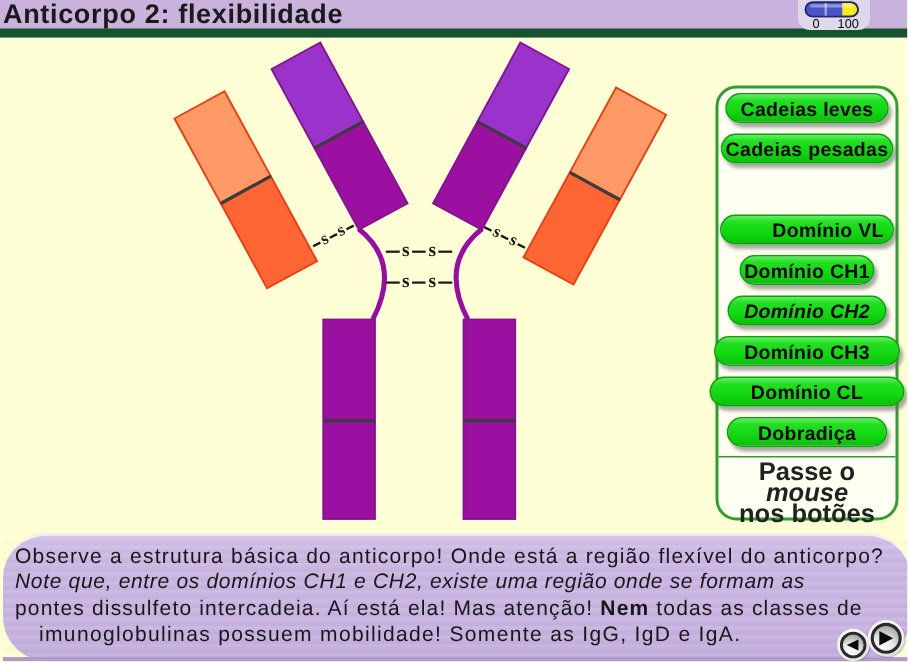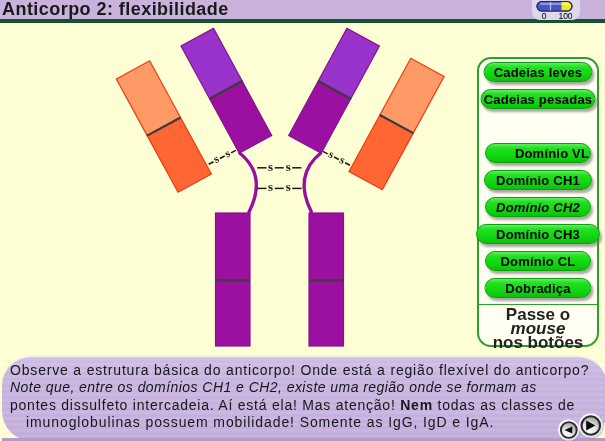--- a/index.html
+++ b/index.html
@@ -1,19 +1,19 @@
 <!DOCTYPE html>
 <html><head>
 <meta charset="utf-8">
 <style>
 html,body{margin:0;padding:0;}
 #stage{position:relative;width:605px;height:441px;background:#FFFFD5;overflow:hidden;
   font-family:"Liberation Sans",sans-serif;}
 #titlebar{position:absolute;left:0;top:0;width:605px;height:19px;background:#C9B3DD;
-  border-bottom:4px solid #14532d;}
+  border-bottom:6px solid #14532d;}
 #titlebar span{position:absolute;left:2px;top:-1px;font-size:18px;font-weight:bold;
   color:#1A1A1A;letter-spacing:0.45px;white-space:nowrap;}
 #diagram{position:absolute;left:0;top:0;}
 #panel{position:absolute;left:477px;top:57px;width:118px;height:286px;
   background:#FFFFF2;border:2px solid #2E9F2E;border-radius:14px;}
 .btn{position:absolute;left:50%;transform:translateX(-50%);height:20px;border-radius:10px;
   background:linear-gradient(180deg,#62EE62 0%,#22E022 22%,#10D810 62%,#0DC00D 100%);
   border:1px solid #0CA00C;box-shadow:2px 3px 2.5px rgba(110,110,110,0.6);
   color:#000;font-weight:bold;font-size:13px;text-align:center;line-height:19px;
   letter-spacing:0.2px;white-space:nowrap;box-sizing:border-box;}
@@ -121,25 +121,25 @@
     <line x1="25.5" y1="1.5" x2="25.5" y2="11" stroke="#A9AFE4" stroke-width="1.4"></line>
     <rect x="12" y="1.5" width="35" height="9.5" rx="4.75" fill="none" stroke="#22266A" stroke-width="1.1"></rect>
     <rect x="15" y="2.8" width="29" height="2.2" rx="1.1" fill="rgba(255,255,255,0.38)"></rect>
     <text x="19" y="18.7" font-family="Liberation Sans,sans-serif" font-size="8.5" fill="#000" text-anchor="middle">0</text>
     <text x="40.5" y="18.7" font-family="Liberation Sans,sans-serif" font-size="8.5" fill="#000" text-anchor="middle">100</text>
   </svg>
 
   <div id="panel">
     <div class="btn" style="top:2.5px;width:109px;">Cadeias leves</div>
     <div class="btn" style="top:29.6px;width:115px;">Cadeias pesadas</div>
-    <div class="btn" style="top:83.8px;width:106px;padding-left:28px;">Domínio VL</div>
-    <div class="btn" style="top:110.9px;width:108px;">Domínio CH1</div>
+    <div class="btn" style="top:83.8px;width:116px;padding-left:28px;">Domínio VL</div>
+    <div class="btn" style="top:110.9px;width:90px;">Domínio CH1</div>
     <div class="btn" style="top:138px;width:106px;font-style:italic;">Domínio CH2</div>
     <div class="btn" style="top:165.1px;width:124px;">Domínio CH3</div>
-    <div class="btn" style="top:192.2px;width:106px;">Domínio CL</div>
+    <div class="btn" style="top:192.2px;width:130px;">Domínio CL</div>
     <div class="btn" style="top:219.3px;width:107px;">Dobradiça</div>
     <div id="sep"></div>
     <div id="passe">Passe o <i>mouse</i><br>nos botões</div>
   </div>
 
   <div id="bottombar">
     <div id="bbstripes"></div>
     <div id="bbdark"></div>
     <div id="btext"><span class="l1">Observe a estrutura básica do anticorpo! Onde está a região flexível do anticorpo?</span><br><span class="l2">Note que, entre os domínios CH1 e CH2, existe uma região onde se formam as</span><br><span class="l3">pontes dissulfeto intercadeia. Aí está ela! Mas atenção! <b>Nem</b> todas as classes de</span><br><span class="l4">imunoglobulinas possuem mobilidade! Somente as IgG, IgD e IgA.</span></div>
 

